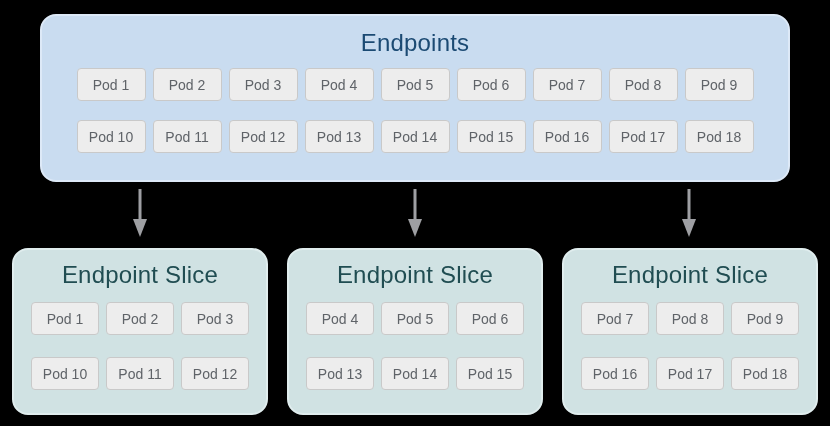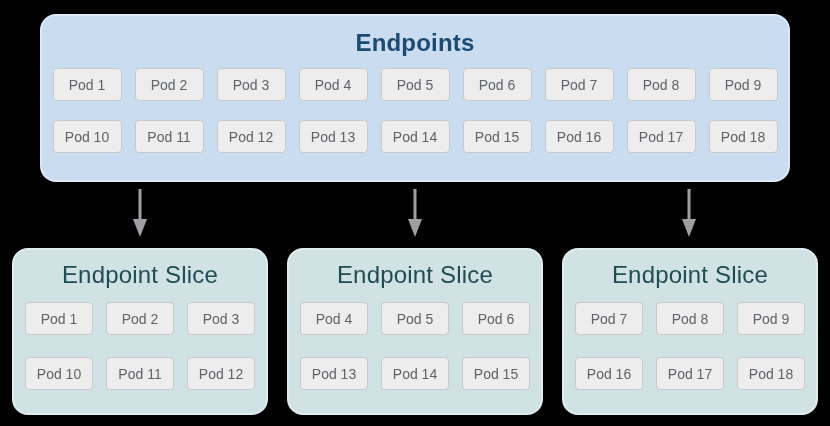--- a/index.html
+++ b/index.html
@@ -29,27 +29,27 @@
   .endpoints-box {
     position:absolute; left:40px; top:14px;
     width:750px; height:168px;
     background:var(--endpoints-box-bg);
     border:2px solid var(--endpoints-box-stroke);
     border-radius:16px;
     text-align:center;
   }
   .endpoints-box .box-title {
     margin:12px 0 10px;
-    font-size:24px; font-weight:700;
+    font-size:24px; font-weight:400;
     line-height:30px;
     color:var(--endpoints-title);
     letter-spacing:0.2px;
   }
 
-  .pod-row { display:flex; justify-content:center; gap:13px; }
+  .pod-row { display:flex; justify-content:center; gap:7px; }
   .endpoints-box .pod-row + .pod-row { margin-top:19px; }
 
   .pod {
     height:33px;
     display:flex; align-items:center; justify-content:center;
     background:var(--pod-bg);
     border:1px solid var(--pod-border);
     border-radius:4px;
     color:var(--pod-text);
     font-size:14px;

